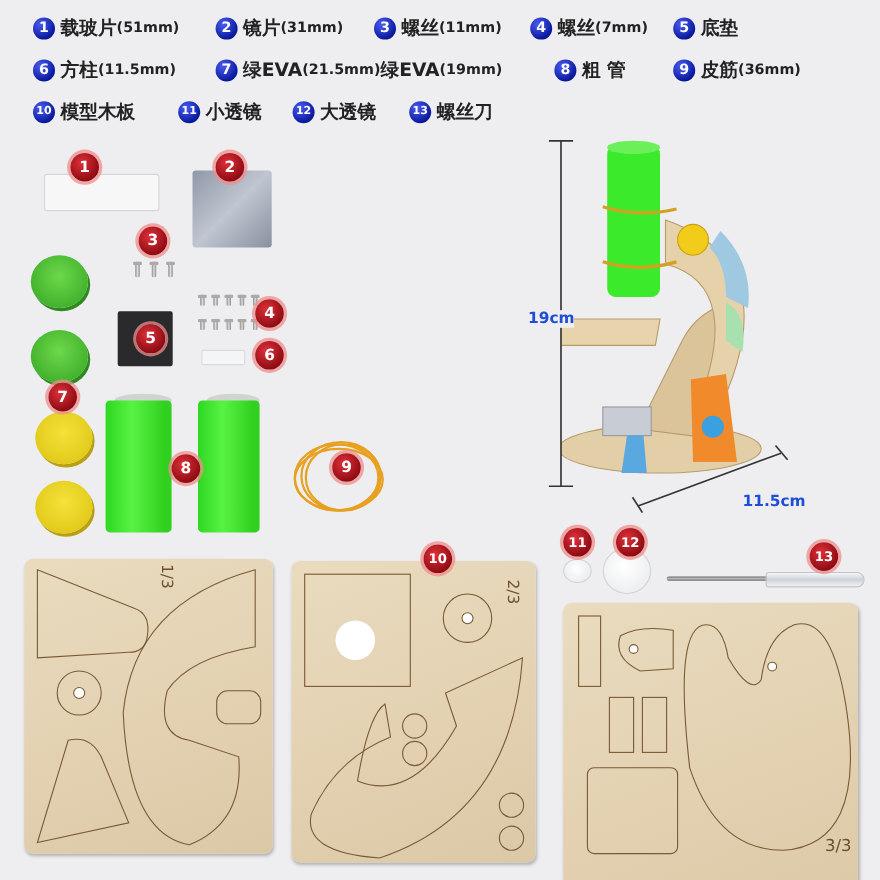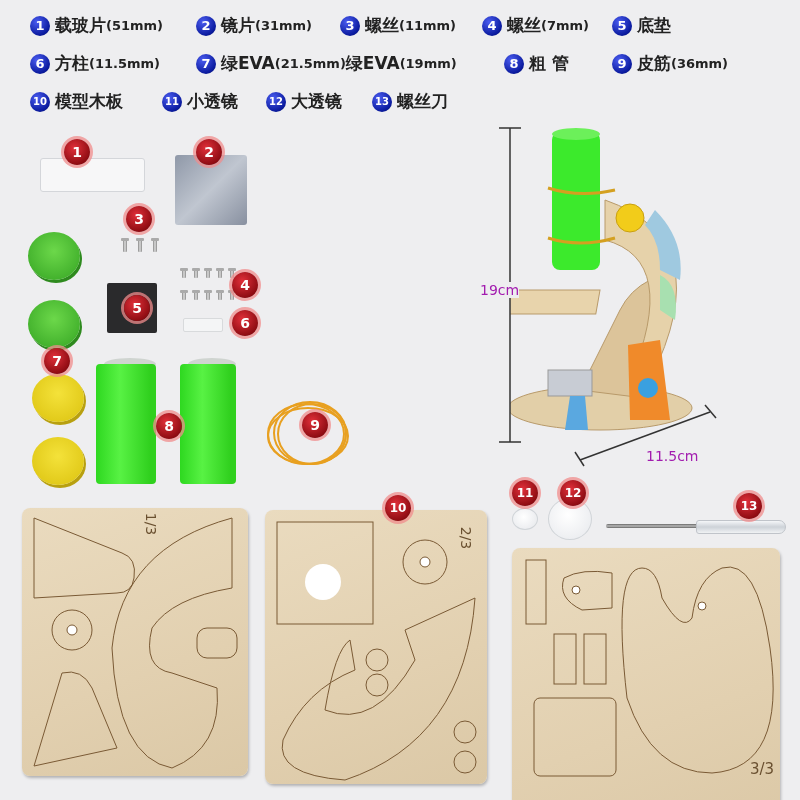--- a/index.html
+++ b/index.html
@@ -14,21 +14,21 @@
 .screw{position:absolute;width:4px;height:14px;background:linear-gradient(90deg,#888,#ddd,#888);border-radius:1px}
 .screw::before{content:"";position:absolute;left:-2px;top:0;width:8px;height:3px;background:#aaa;border-radius:1px}
 .disc{position:absolute;width:52px;height:48px;border-radius:50%}
 .disc.green{background:radial-gradient(circle at 50% 40%,#6cd84a,#3fae2a 80%);box-shadow:2px 3px 0 #2e8a1e}
 .disc.yellow{background:radial-gradient(circle at 50% 40%,#f4e23a,#e0c817 80%);box-shadow:2px 3px 0 #b8a010}
 .tube{position:absolute;background:linear-gradient(90deg,#2ed820,#58f244 40%,#30d01e 90%);border-radius:4px}
 .tube::before{content:"";position:absolute;left:8px;top:-6px;width:calc(100% - 8px);height:12px;background:#cfd4d0;border-radius:50%/6px;z-index:-1}
 .board{position:absolute;background:linear-gradient(160deg,#eadbbf,#e2d0b0 60%,#dbc8a6);border-radius:8px;box-shadow:1px 2px 3px rgba(0,0,0,.25)}
 .board svg{position:absolute;left:0;top:0}
 .board .pg{position:absolute;font-size:14px;color:#6a5030}
-.dim-label{position:absolute;font-weight:normal;font-size:14px;color:#a21caf}
+.dim-label{position:absolute;font-weight:bold;font-size:14px;color:#1d4ed8}
 </style>
 </head>
 <body>
 
 <div>
 
   <div class="legend-item" style="left:30px;top:14px">
       <span class="num">1</span>
       <span>载玻片</span>
       <span class="dim">(51mm)</span>
@@ -158,21 +158,21 @@
   <line x1="15" y1="3" x2="15" y2="317" stroke="#333" stroke-width="1.5"></line>
   <line x1="4" y1="3" x2="26" y2="3" stroke="#333" stroke-width="1.5"></line>
   <line x1="4" y1="317" x2="26" y2="317" stroke="#333" stroke-width="1.5"></line>
 </svg>
 <div class="dim-label" style="left:480px;top:282px;background:#eeeef0">19cm</div>
 <svg class="part" style="left:570px;top:400px" width="150" height="70">
   <line x1="10" y1="60" x2="140" y2="12" stroke="#333" stroke-width="1.5"></line>
   <line x1="5" y1="52" x2="14" y2="66" stroke="#333" stroke-width="1.5"></line>
   <line x1="135" y1="5" x2="146" y2="18" stroke="#333" stroke-width="1.5"></line>
 </svg>
-<div class="dim-label" style="left:646px;top:448px">11.5cm</div>
+<div class="dim-label" style="left:675px;top:448px">11.5cm</div>
 
 <div class="part" style="left:512px;top:508px;width:26px;height:22px;border-radius:50%;background:radial-gradient(circle at 45% 40%,#fff,#e4e6ea);border:1px solid #d0d4d8"></div>
 <div class="part" style="left:548px;top:498px;width:44px;height:42px;border-radius:50%;background:radial-gradient(circle at 45% 40%,#fff,#e6e8ec);border:1px solid #d0d4d8"></div>
 <div class="part" style="left:606px;top:520px;width:180px;height:14px">
   <div style="position:absolute;left:0;top:4px;width:92px;height:4px;background:linear-gradient(#666,#bbb,#666);border-radius:2px"></div>
   <div style="position:absolute;left:90px;top:0;width:90px;height:14px;background:linear-gradient(#f4f6f8,#cdd2d8,#f0f2f4);border-radius:3px 7px 7px 3px;border:1px solid #c0c4ca"></div>
 </div>
 
 <div class="board" style="left:22px;top:508px;width:226px;height:268px">
   <svg width="226" height="268" fill="none" stroke="#7a5a35" stroke-width="1">

